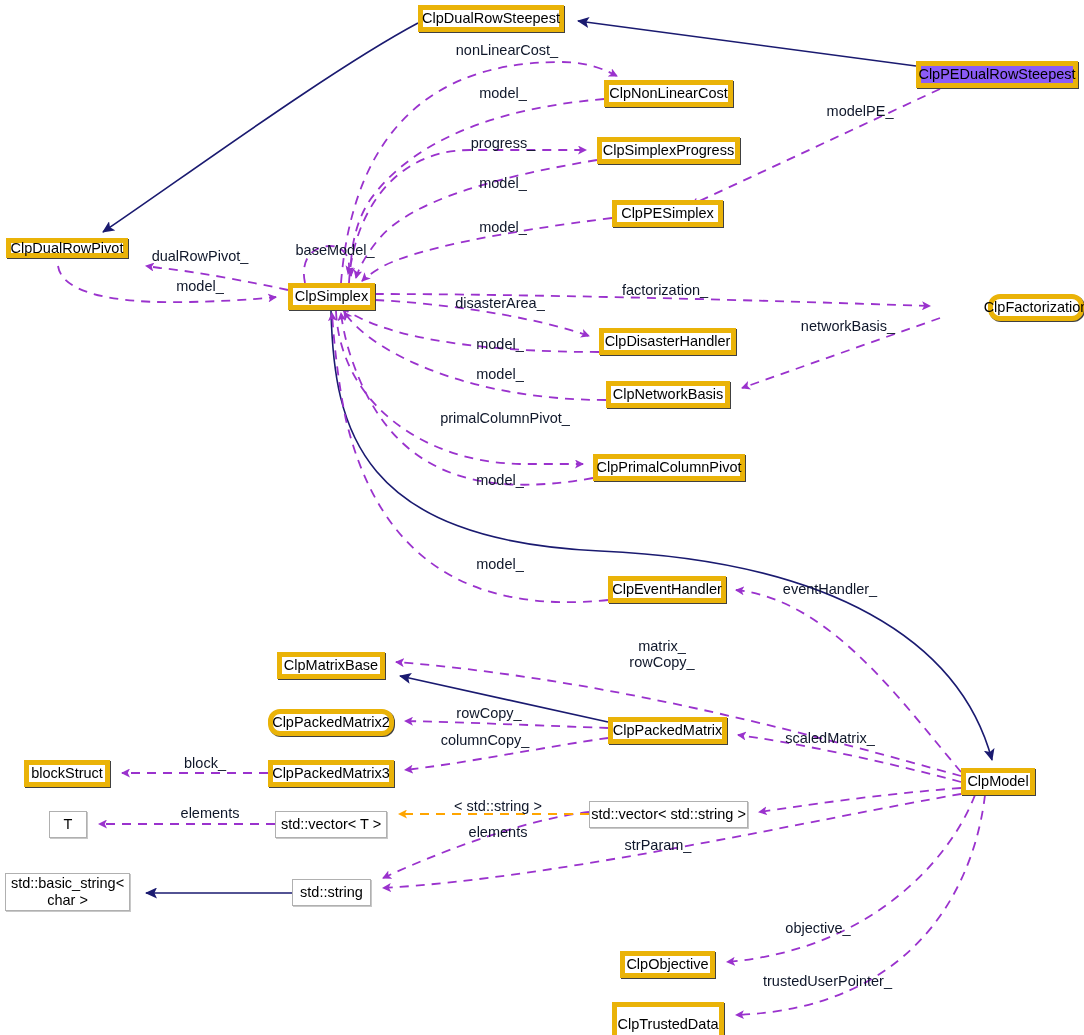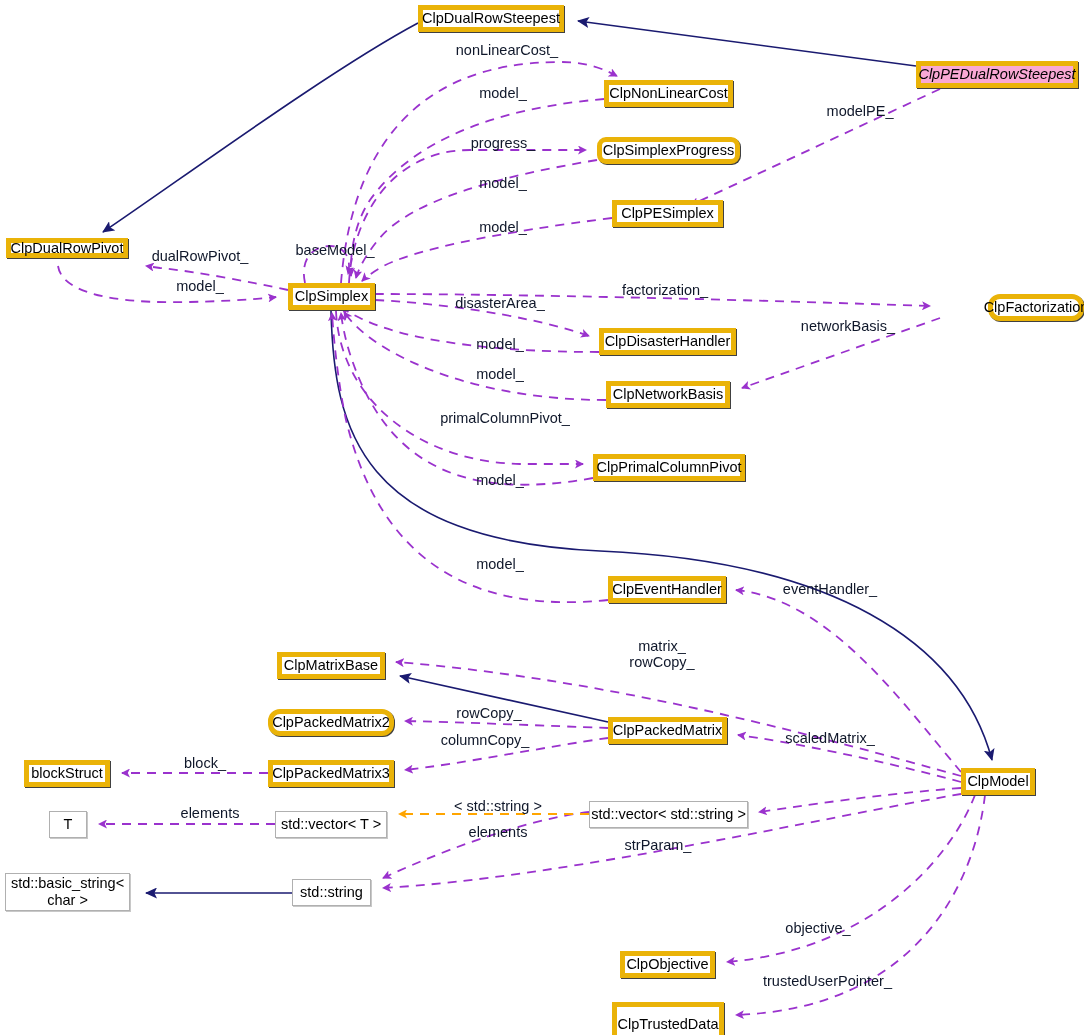--- a/index.html
+++ b/index.html
@@ -36,22 +36,21 @@
     border: 5px solid #eab308;
     box-shadow: 1px 1px 0 0 #404040;
     white-space: pre;
     z-index: 5;
   }
   .node.thin-border {
     border: 1px solid #b0b0b0;
     box-shadow: 1px 1px 0 0 #c8c8c8;
   }
   .node.highlight {
-    background: #f9a8d4;
-    font-style: italic;
+    background: #8b5cf6;
   }
   .edge-label {
     position: absolute;
     font-size: 14.5px;
     color: #0f172a;
     white-space: pre;
     text-align: center;
     line-height: 1.12;
     z-index: 4;
     background: transparent;
@@ -151,21 +150,21 @@
 
     <g fill="none" stroke="#ffa500" stroke-width="1.8" stroke-dasharray="9,7">
 
       <path d="M589,814 L399,814" marker-end="url(#arrow-orange)"></path>
     </g>
   </svg>
 
   <div class="node" style="left:418px;top:5px;width:146px;height:27px;"><span>ClpDualRowSteepest</span></div>
   <div class="node highlight" style="left:916px;top:61px;width:162px;height:27px;"><span>ClpPEDualRowSteepest</span></div>
   <div class="node" style="left:604px;top:80px;width:129px;height:27px;"><span>ClpNonLinearCost</span></div>
-  <div class="node" style="left:597px;top:137px;width:143px;height:27px;border-radius:9px;"><span>ClpSimplexProgress</span></div>
+  <div class="node" style="left:597px;top:137px;width:143px;height:27px;"><span>ClpSimplexProgress</span></div>
   <div class="node" style="left:612px;top:200px;width:111px;height:27px;"><span>ClpPESimplex</span></div>
   <div class="node" style="left:6px;top:238px;width:122px;height:20px;"><span>ClpDualRowPivot</span></div>
   <div class="node" style="left:288px;top:283px;width:87px;height:27px;"><span>ClpSimplex</span></div>
   <div class="node" style="left:988px;top:294px;width:96px;height:27px;border-radius:12px;"><span>ClpFactorization</span></div>
   <div class="node" style="left:599px;top:328px;width:137px;height:27px;"><span>ClpDisasterHandler</span></div>
   <div class="node" style="left:606px;top:381px;width:124px;height:27px;"><span>ClpNetworkBasis</span></div>
   <div class="node" style="left:593px;top:454px;width:152px;height:27px;"><span>ClpPrimalColumnPivot</span></div>
   <div class="node" style="left:608px;top:576px;width:118px;height:27px;"><span>ClpEventHandler</span></div>
   <div class="node" style="left:277px;top:652px;width:108px;height:27px;"><span>ClpMatrixBase</span></div>
   <div class="node" style="left:268px;top:709px;width:126px;height:27px;border-radius:12px;"><span>ClpPackedMatrix2</span></div>

